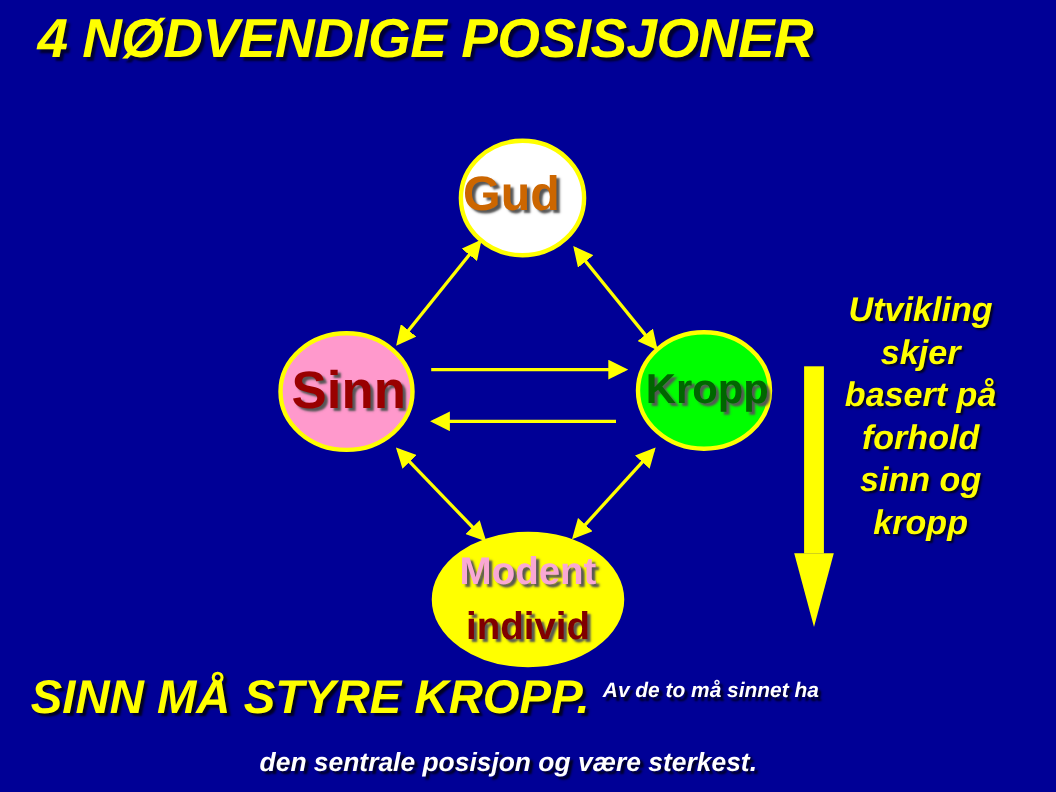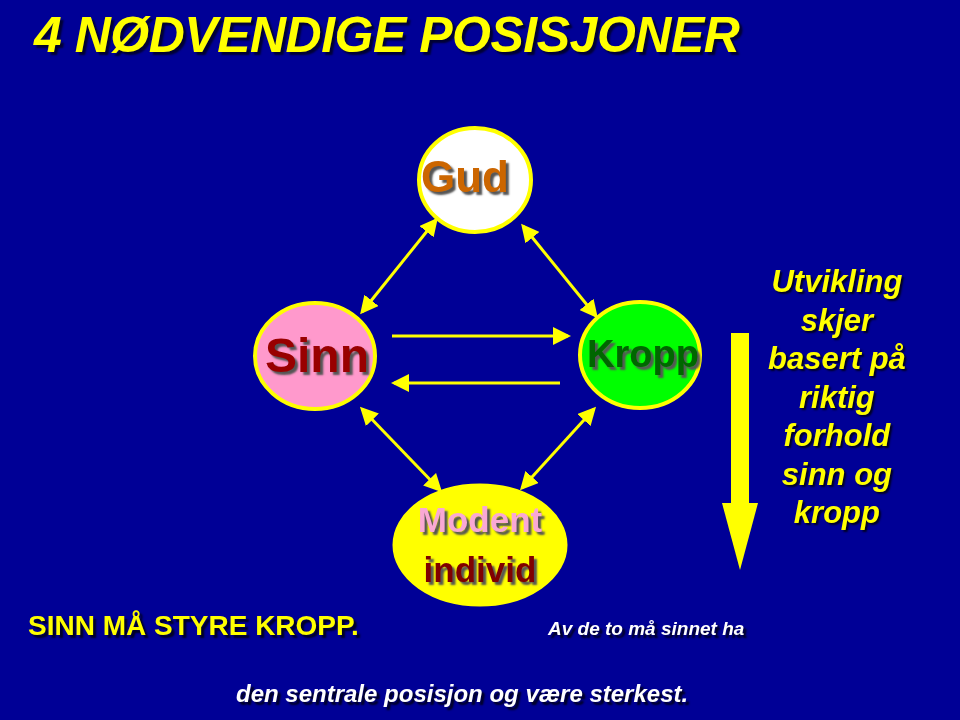--- a/index.html
+++ b/index.html
@@ -25,21 +25,21 @@
   .side-text {
     position: absolute; left: 768px; top: 263px;
     font-size: 31px; font-weight: bold; font-style: italic;
     color: #FFFF00; line-height: 38.5px;
     text-shadow: 2px 2px 2px #000022;
     text-align: center;
   }
   .side-text div { white-space: nowrap; }
   .bottom1 {
     position: absolute; left: 28px; top: 610px;
-    font-size: 28px; font-weight: bold; 
+    font-size: 43px; font-weight: bold; font-style: italic;
     color: #FFFF00; text-shadow: 3px 3px 2px #000022; white-space: nowrap;
   }
   .bottom2 {
     position: absolute; left: 548px; top: 618px;
     font-size: 19px; font-weight: bold; font-style: italic;
     color: #FFFFFF; text-shadow: 3px 3px 2px #000022; white-space: nowrap;
   }
   .bottom3 {
     position: absolute; left: 236px; top: 664px;
     font-size: 24px; font-weight: bold; font-style: italic;
@@ -83,21 +83,20 @@
 <div class="node-label" style="left:419px; top:152px; width:92px; font-size:44px; color:#CC6600;">Gud</div>
 <div class="node-label" style="left:254px; top:328px; width:126px; font-size:48px; color:#990000;">Sinn</div>
 <div class="node-label" style="left:580px; top:333px; width:126px; font-size:38px; color:#006600;">Kropp</div>
 <div class="node-label" style="left:394px; top:500px; width:172px; font-size:35px; color:#f9a8d4;">Modent</div>
 <div class="node-label" style="left:394px; top:550px; width:172px; font-size:35px; color:#800000;">individ</div>
 
 <div class="side-text">
   <div>Utvikling</div>
   <div>skjer</div>
   <div>basert på</div>
-  <div>riktig</div>
   <div>forhold</div>
   <div>sinn og</div>
   <div>kropp</div>
 </div>
 
 <div class="bottom1">SINN MÅ STYRE KROPP.</div>
 <div class="bottom2">Av de to må sinnet ha</div>
 <div class="bottom3">den sentrale posisjon og være sterkest.</div>
 
 </body></html>

